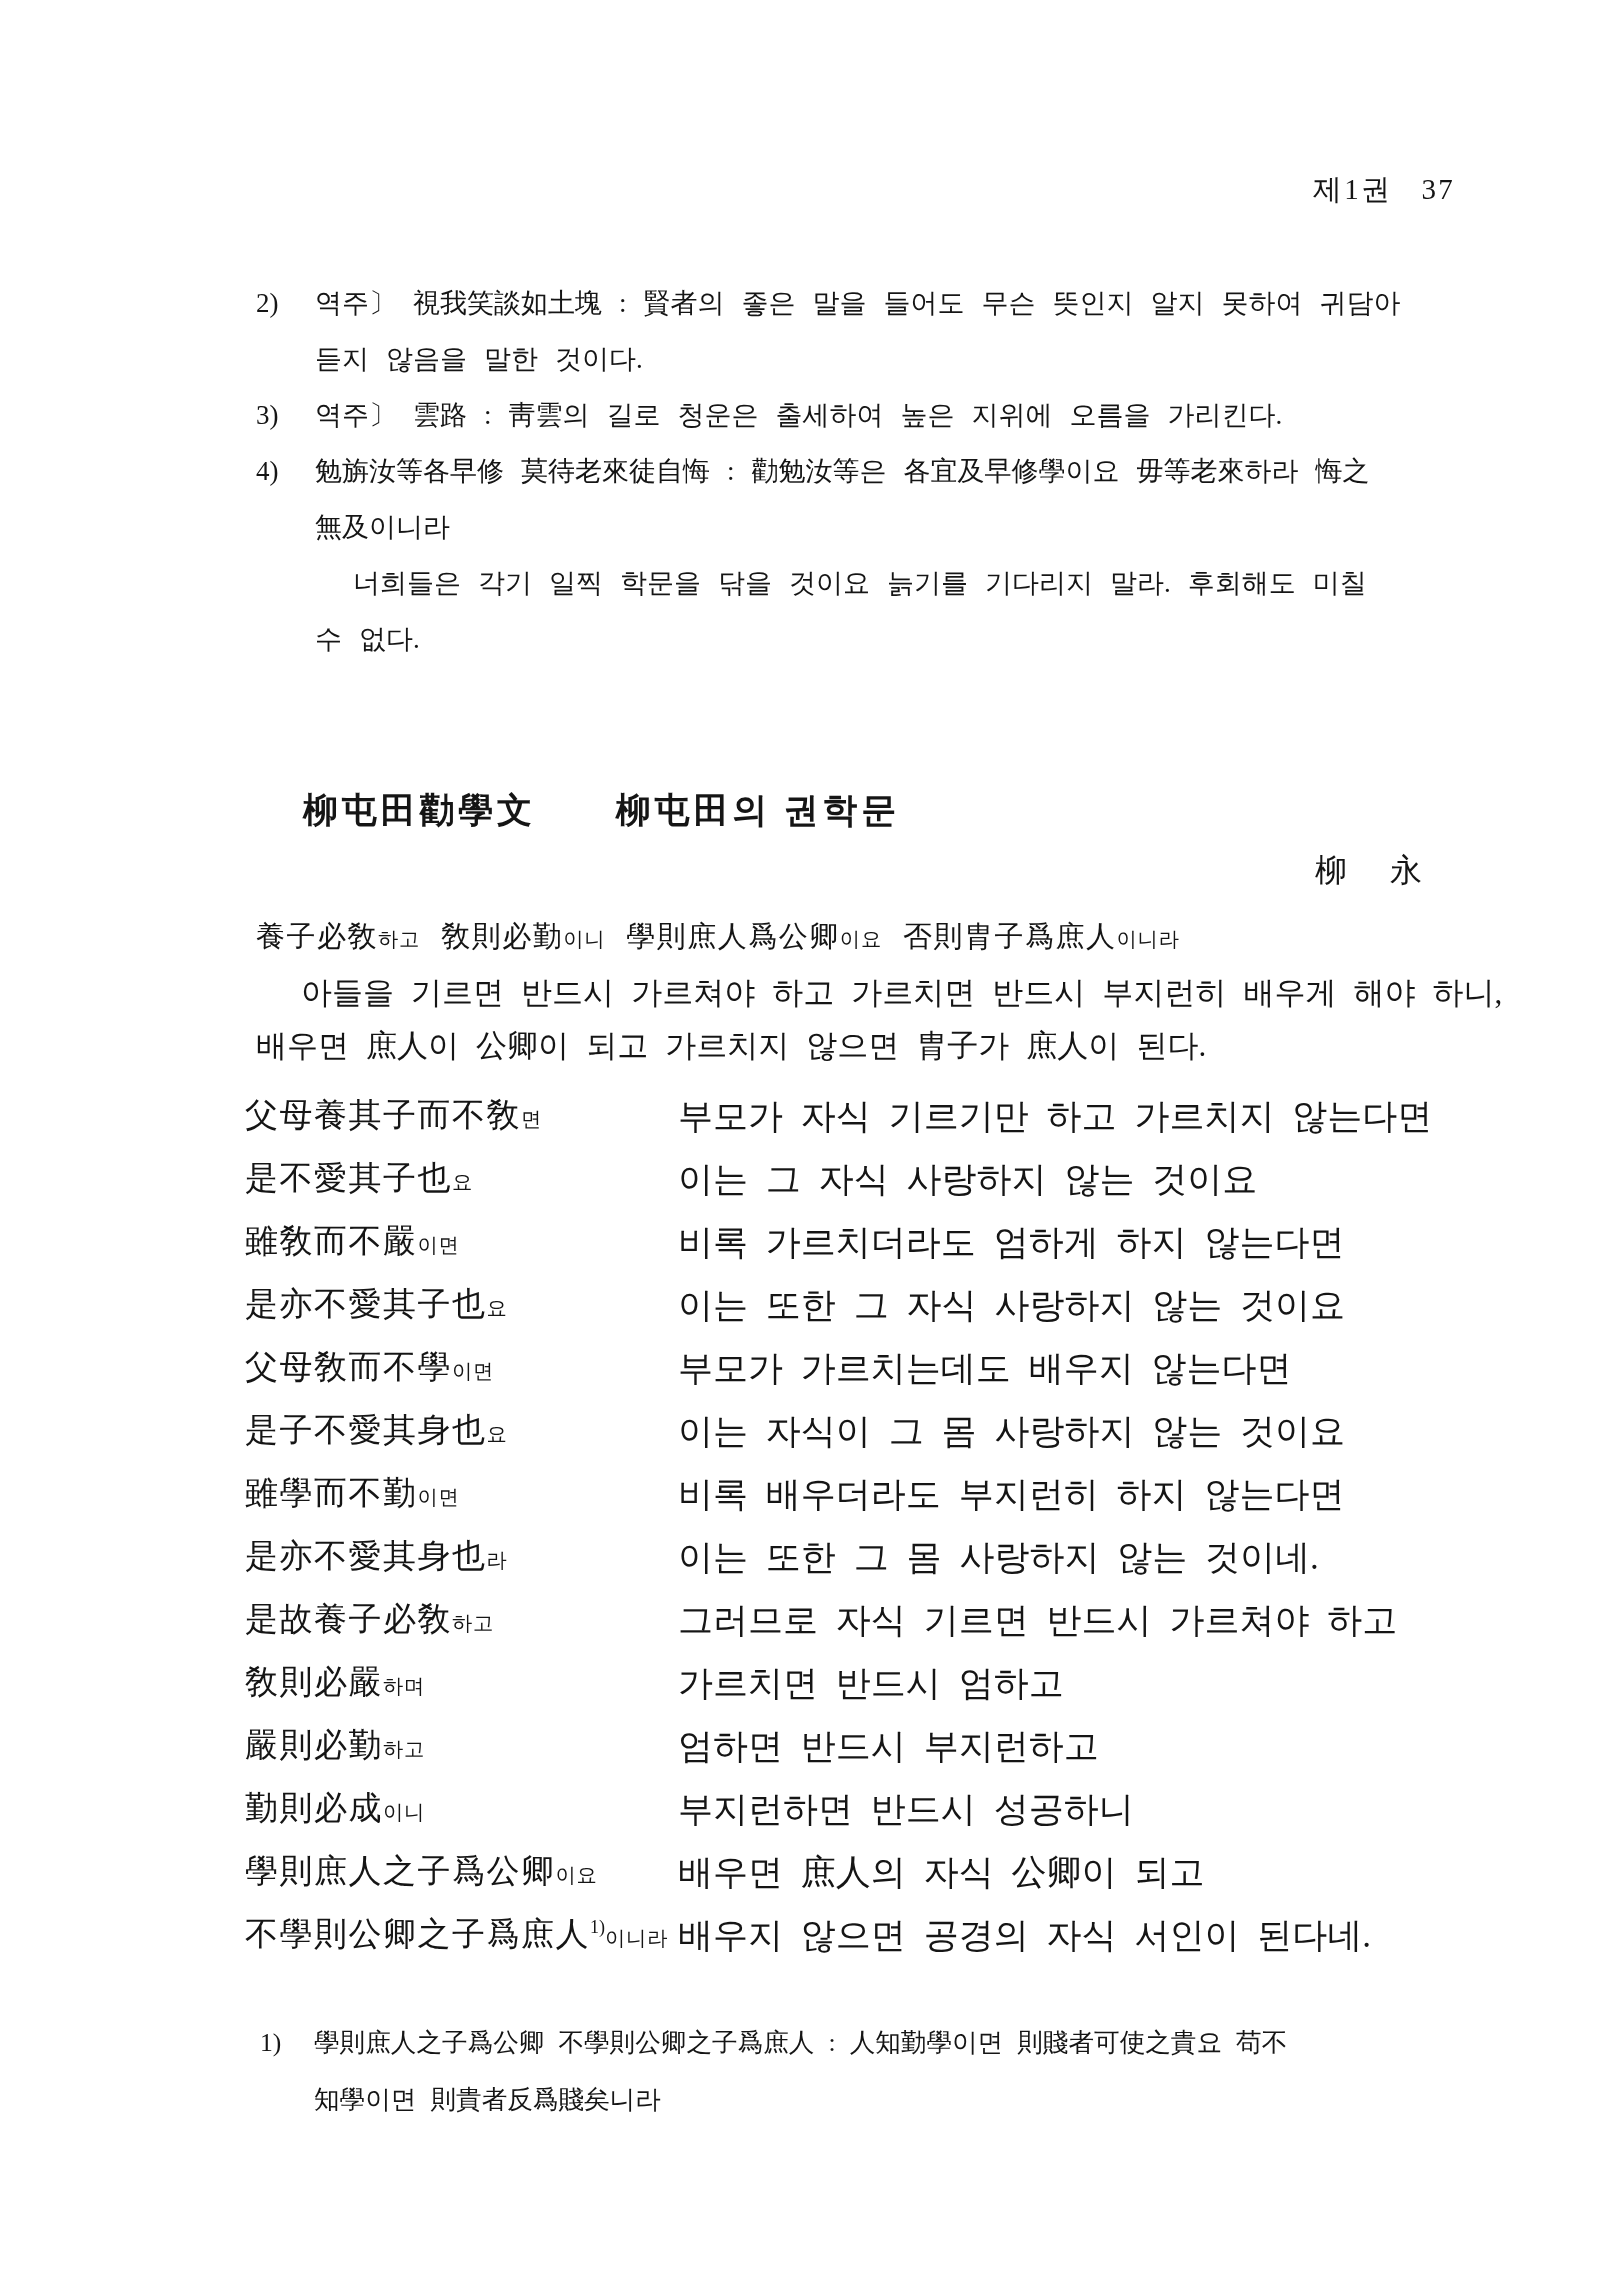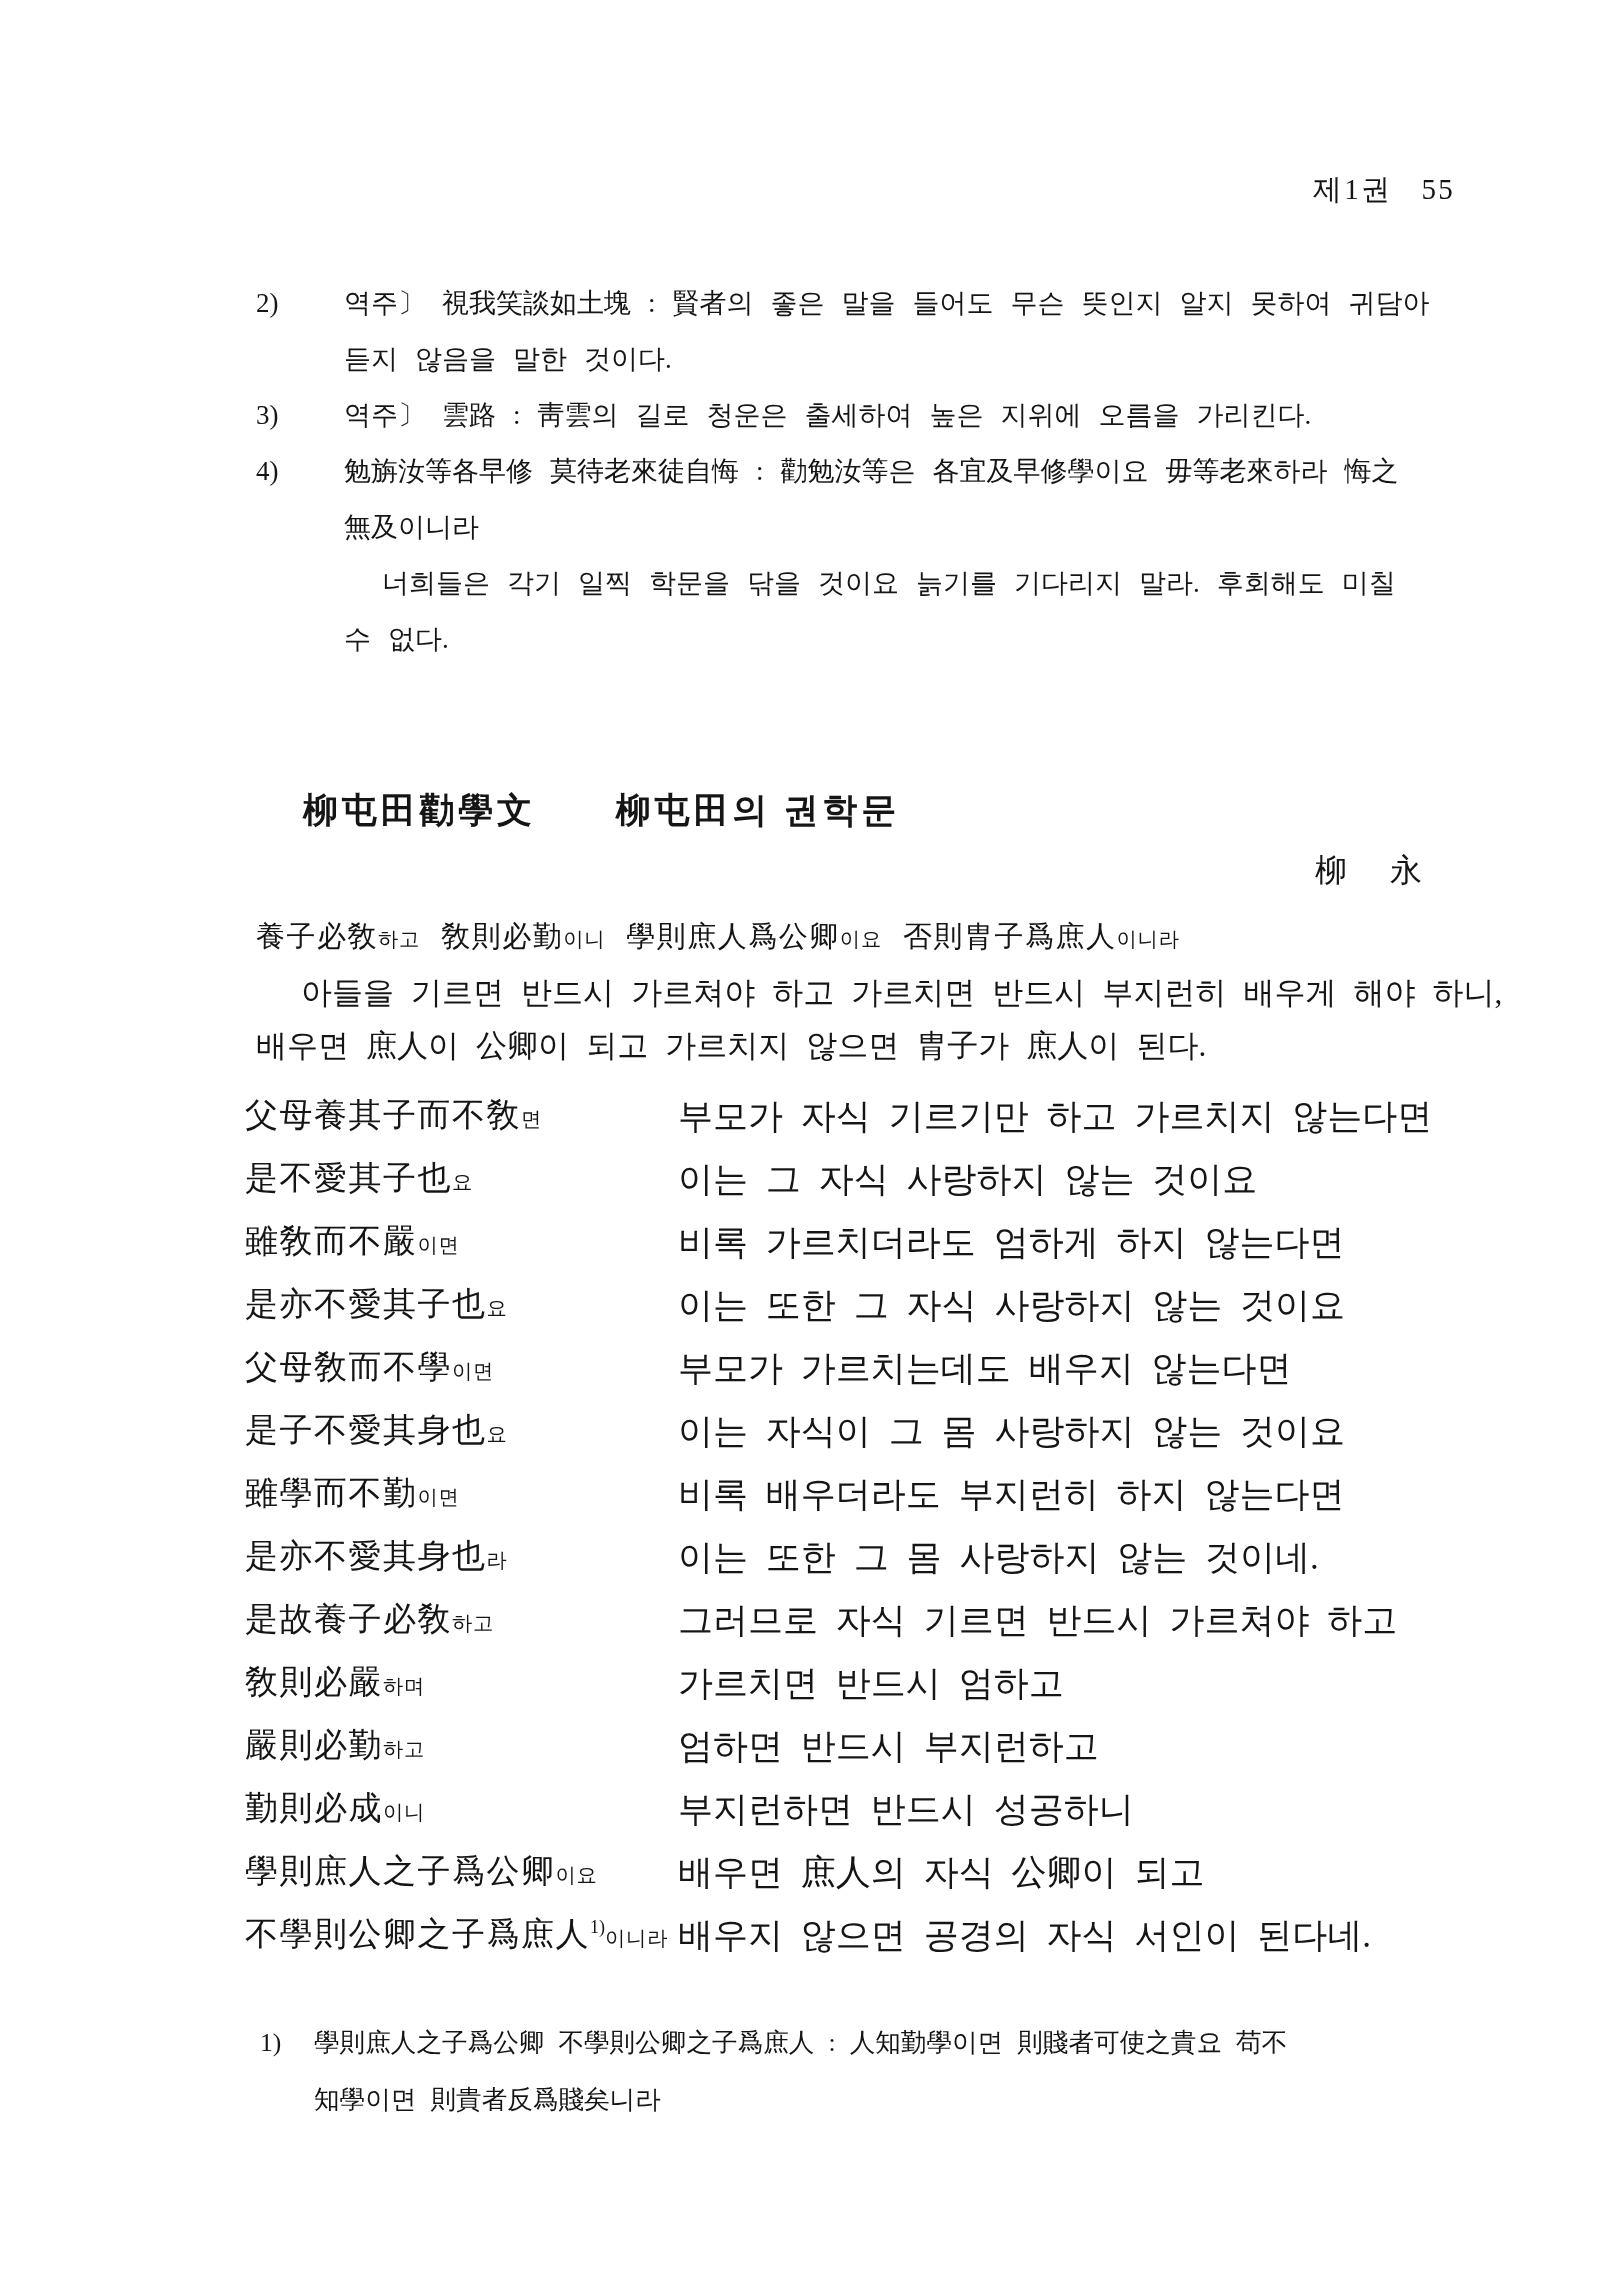--- a/index.html
+++ b/index.html
@@ -18,21 +18,21 @@
     text-align:right;font-size:29px;letter-spacing:2.3px;word-spacing:19.6px;
     white-space:nowrap;
   }
   
   .notes{
     position:absolute;top:275px;left:256px;width:1279px;
     font-size:27px;line-height:56px;word-spacing:0.38em;
   }
   .note{display:flex;align-items:flex-start;}
   .note-num{flex:0 0 59px;}
-  .note-body{flex:1 1 auto;margin-left:29px;}
+  .note-body{flex:1 1 auto;}
   .note-line{white-space:nowrap;}
   .note-line.ind{padding-left:38px;}
   
   .sec-title{
     position:absolute;top:787px;left:303px;
     font-size:35px;font-weight:bold;letter-spacing:3.8px;white-space:nowrap;
   }
   .title-gap{display:inline-block;width:80px;}
   
   .author{
@@ -66,21 +66,21 @@
   }
   .fn{display:flex;align-items:flex-start;}
   .fn-num{flex:0 0 54px;}
   .fn-line{white-space:nowrap;}
 </style>
 </head>
 <body>
 
 <div class="page">
 
-  <div class="hdr">제1권 55</div>
+  <div class="hdr">제1권 37</div>
 
   <div class="notes">
       <div class="note">
         <div class="note-num">2)</div>
         <div class="note-body">
           <div class="note-line">역주〕 視我笑談如土塊 : 賢者의 좋은 말을 들어도 무슨 뜻인지 알지 못하여 귀담아</div>
           <div class="note-line">듣지 않음을 말한 것이다.</div>
         </div>
       </div>
       <div class="note">

